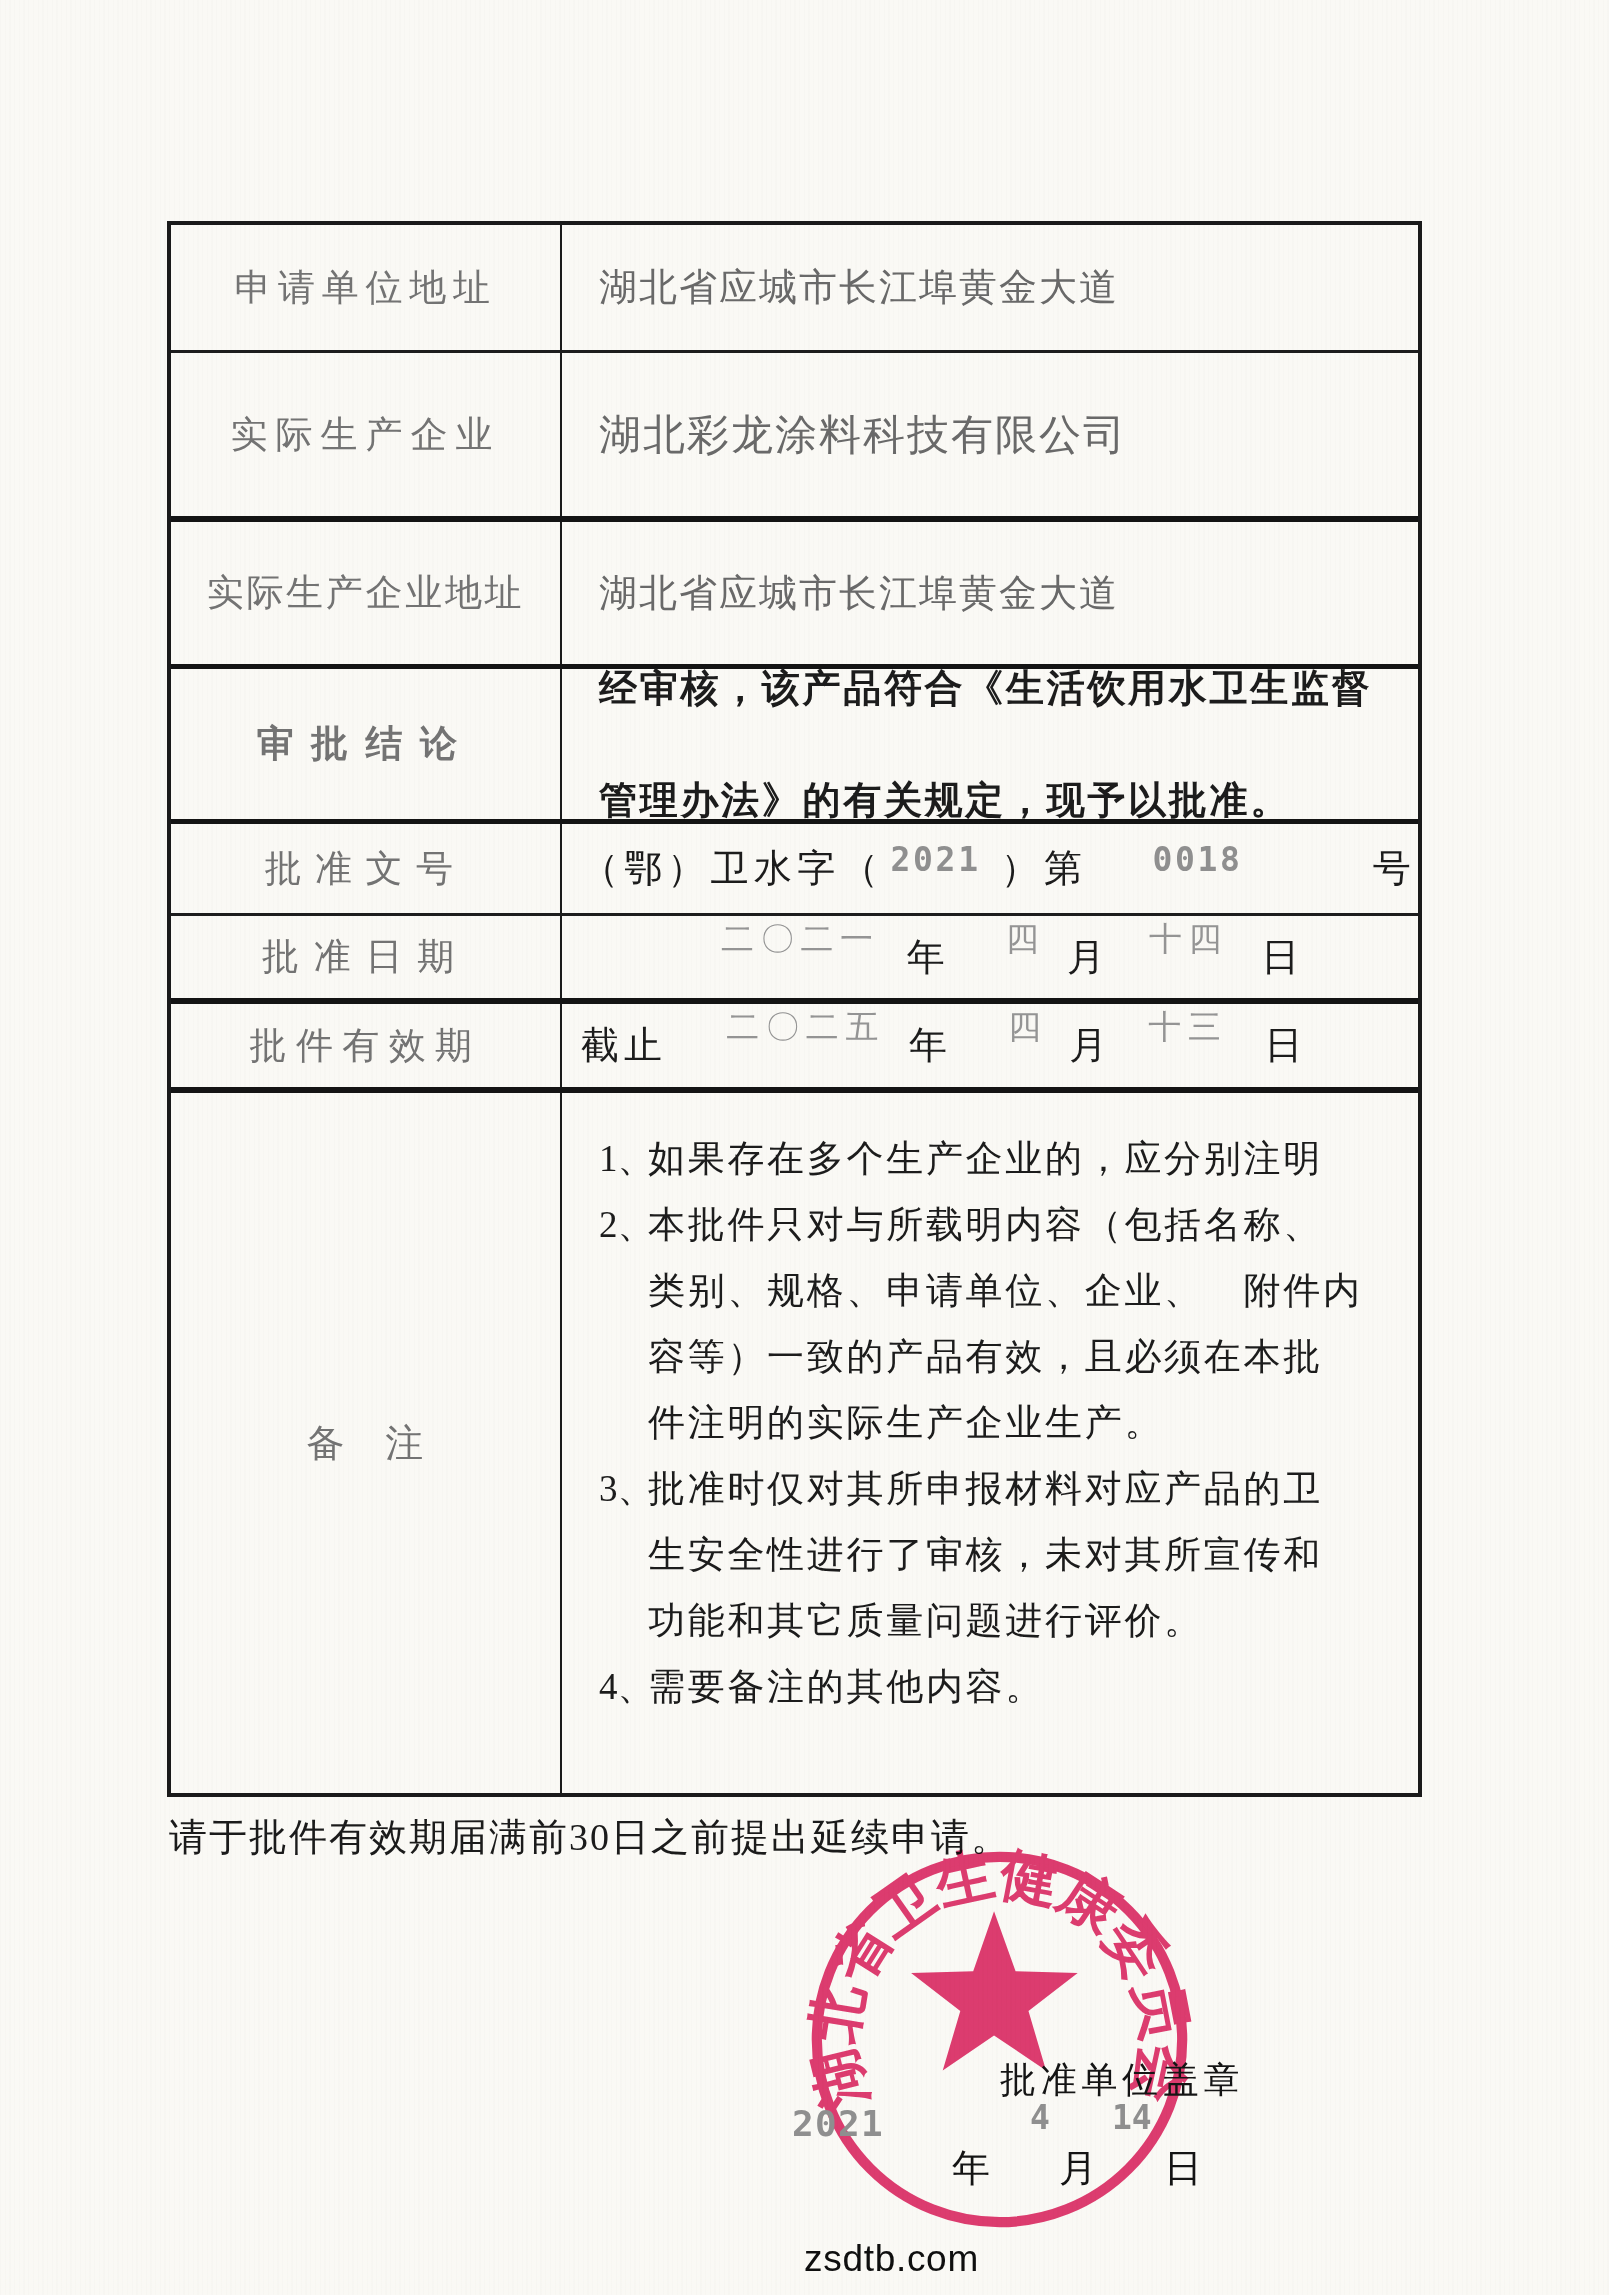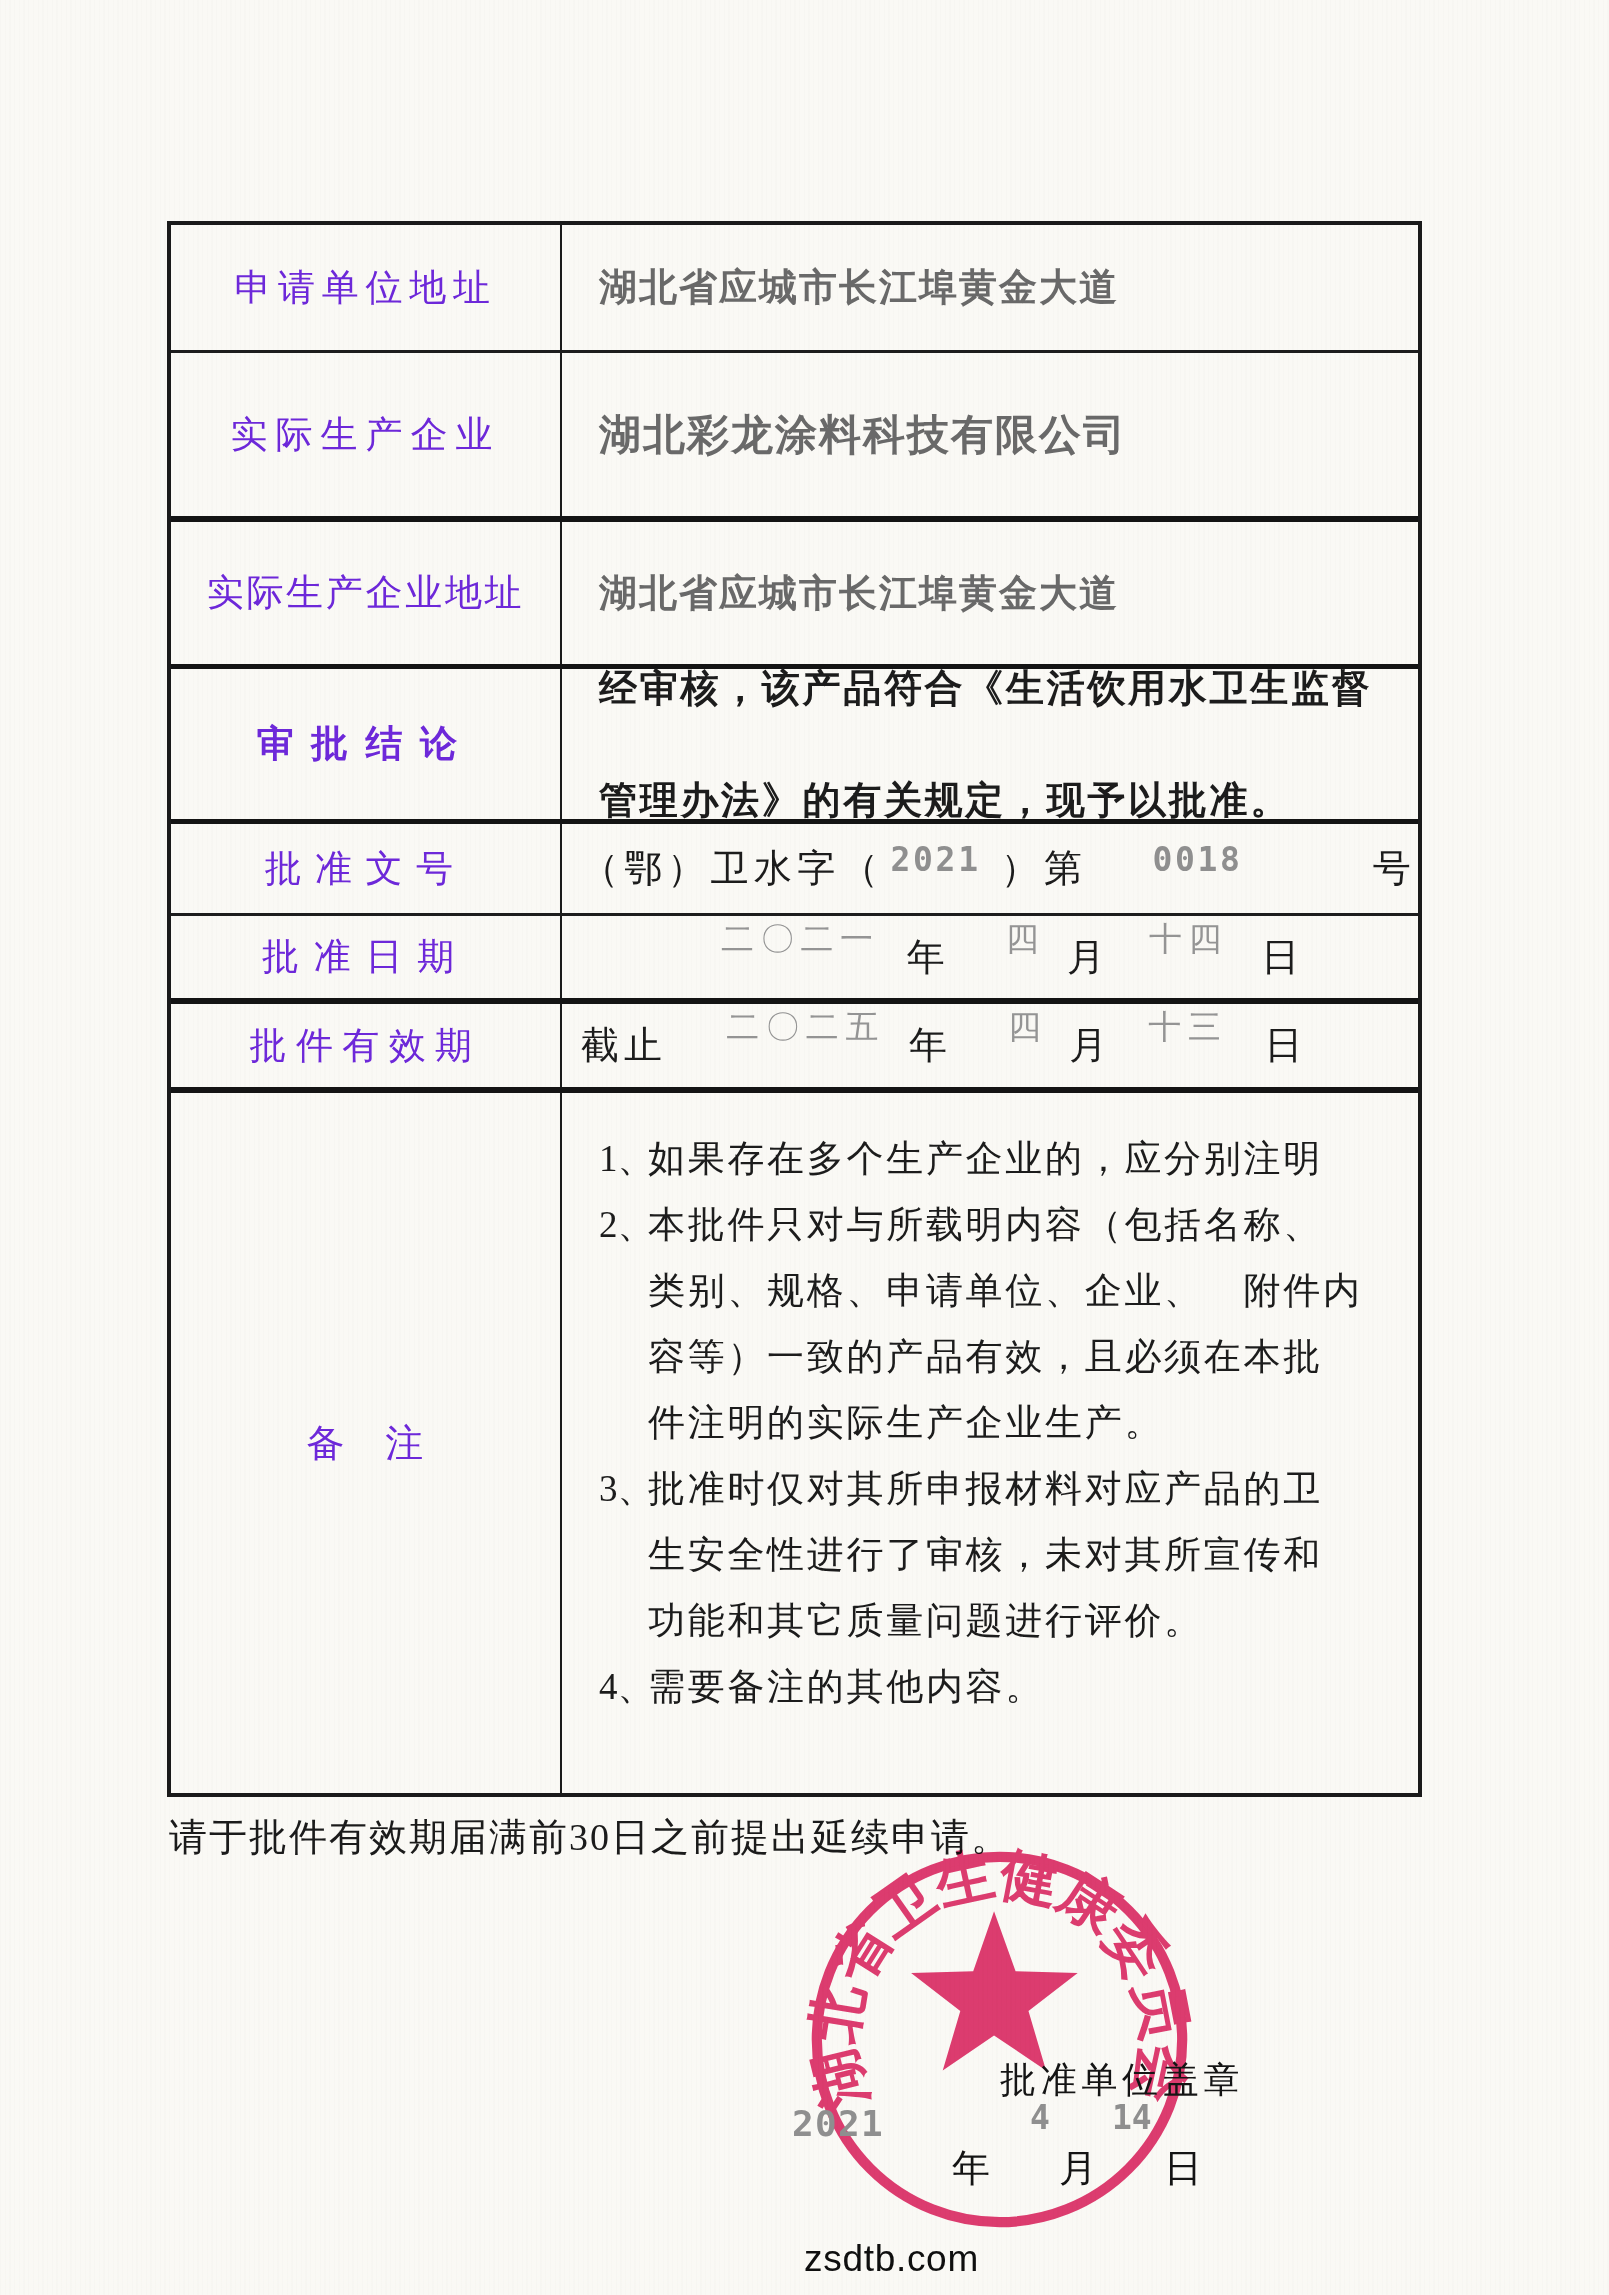--- a/index.html
+++ b/index.html
@@ -31,30 +31,30 @@
   .b2{border-bottom:6px solid #141414;}
   .b3{border-bottom:5.3px solid #141414;}
   .b4{border-bottom:5.3px solid #141414;font-weight:bold;}
   .b5{border-bottom:3.3px solid #1d1d1d;}
   .b6{border-bottom:6px solid #141414;}
   .b7{border-bottom:6px solid #141414;}
 
   .lbl{
     border-right:2.7px solid #1a1a1a;
     display:flex;align-items:center;justify-content:center;
-    font-size:37px;color:#6d28d9;white-space:nowrap;
+    font-size:37px;color:#737373;white-space:nowrap;
   }
   .ls1{letter-spacing:6.7px;} .ls2{letter-spacing:8px;} .ls3{letter-spacing:2.7px;}
   .ls4{letter-spacing:17.4px;} .ls5{letter-spacing:13.4px;} .ls6{letter-spacing:14.7px;}
   .ls7{letter-spacing:9.4px;} .ls8{font-size:38px;letter-spacing:1.3px;}
 
   .val{display:flex;align-items:center;padding-left:37px;box-sizing:border-box;min-width:0;}
   .fill{
     font-family:"DejaVu Sans","Liberation Sans",sans-serif;
-    font-weight:700;color:#696969;letter-spacing:2px;
+    font-weight:400;color:#696969;letter-spacing:2px;
   }
   .v-addr{font-size:38px;}
   .v-co{font-size:42px;}
 
   .conclusion{flex-direction:column;align-items:flex-start;justify-content:space-between;gap:37px;}
   .conclusion .cline{font-size:38px;letter-spacing:2.7px;line-height:1;white-space:nowrap;}
 
   .docnum{padding-left:18.7px;font-size:38px;white-space:nowrap;}
   .docnum .blk{letter-spacing:5.3px;}
   .gray-num{

